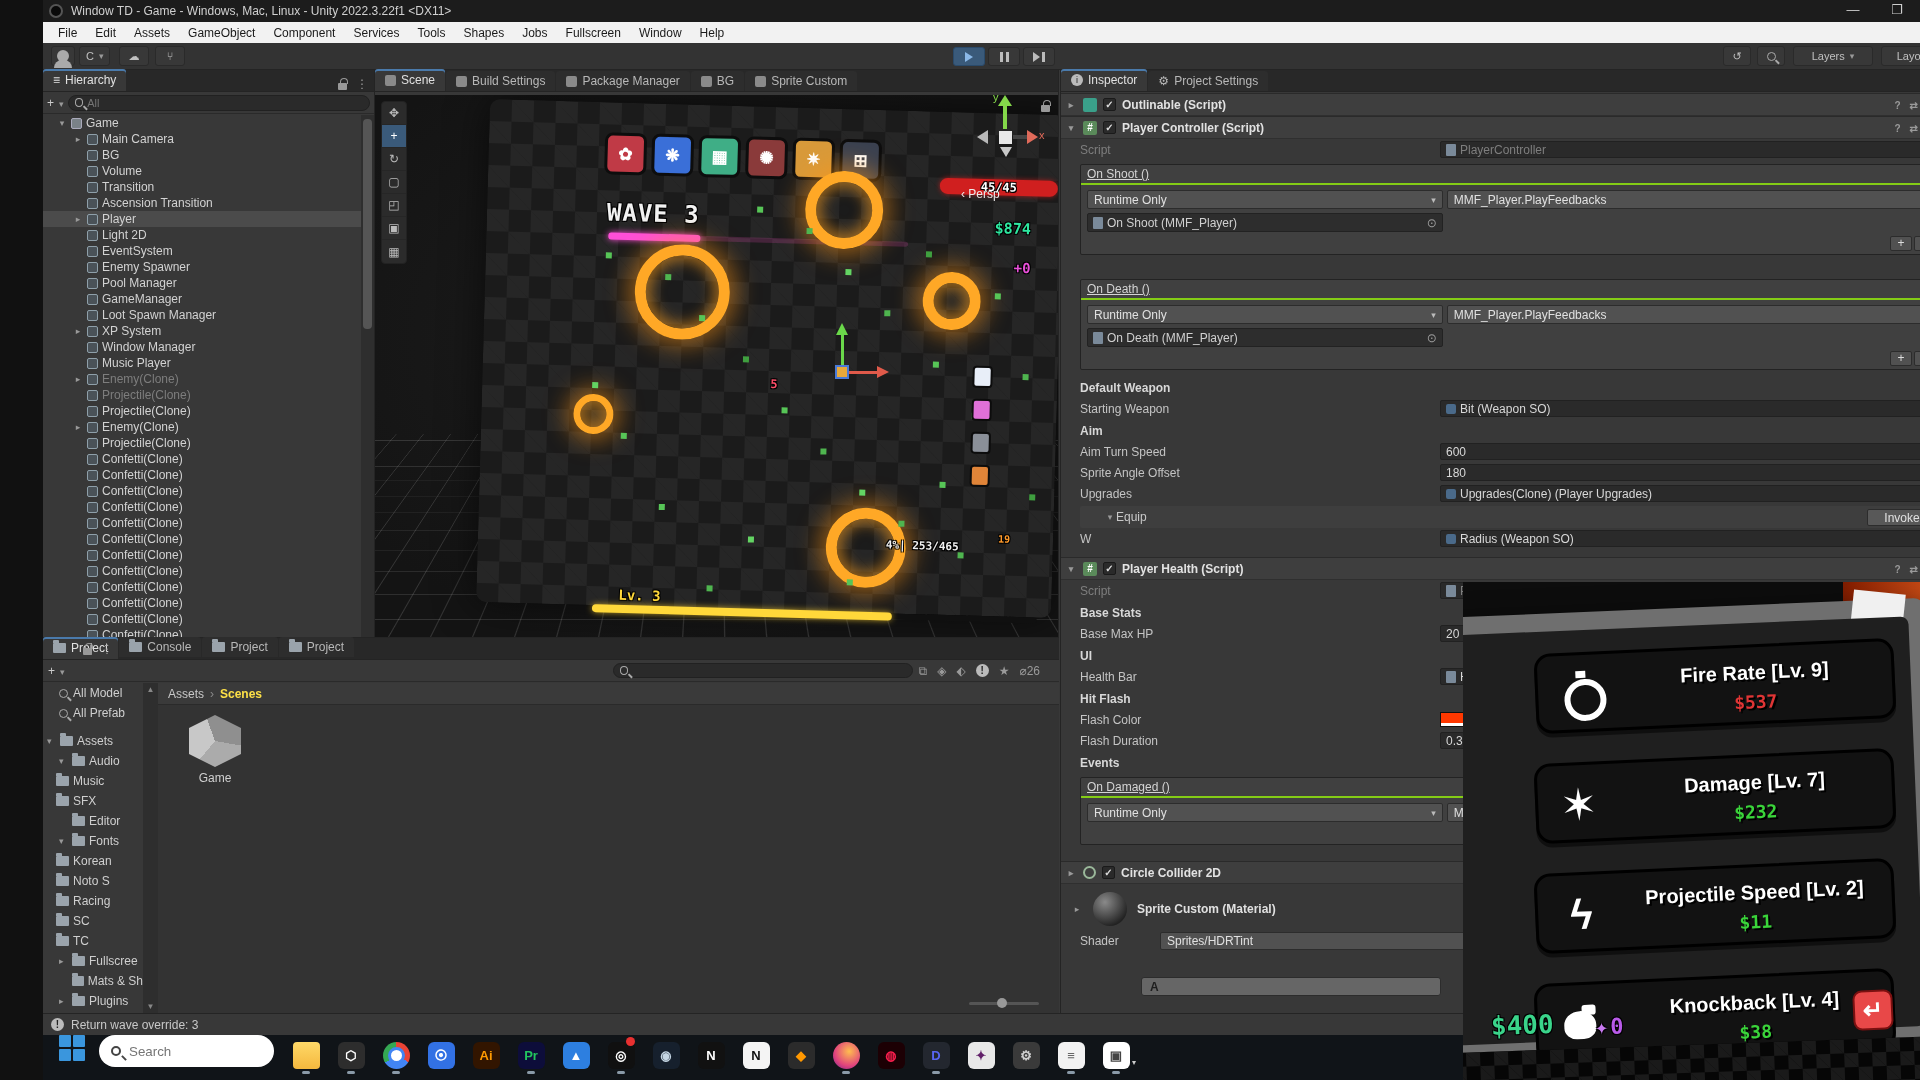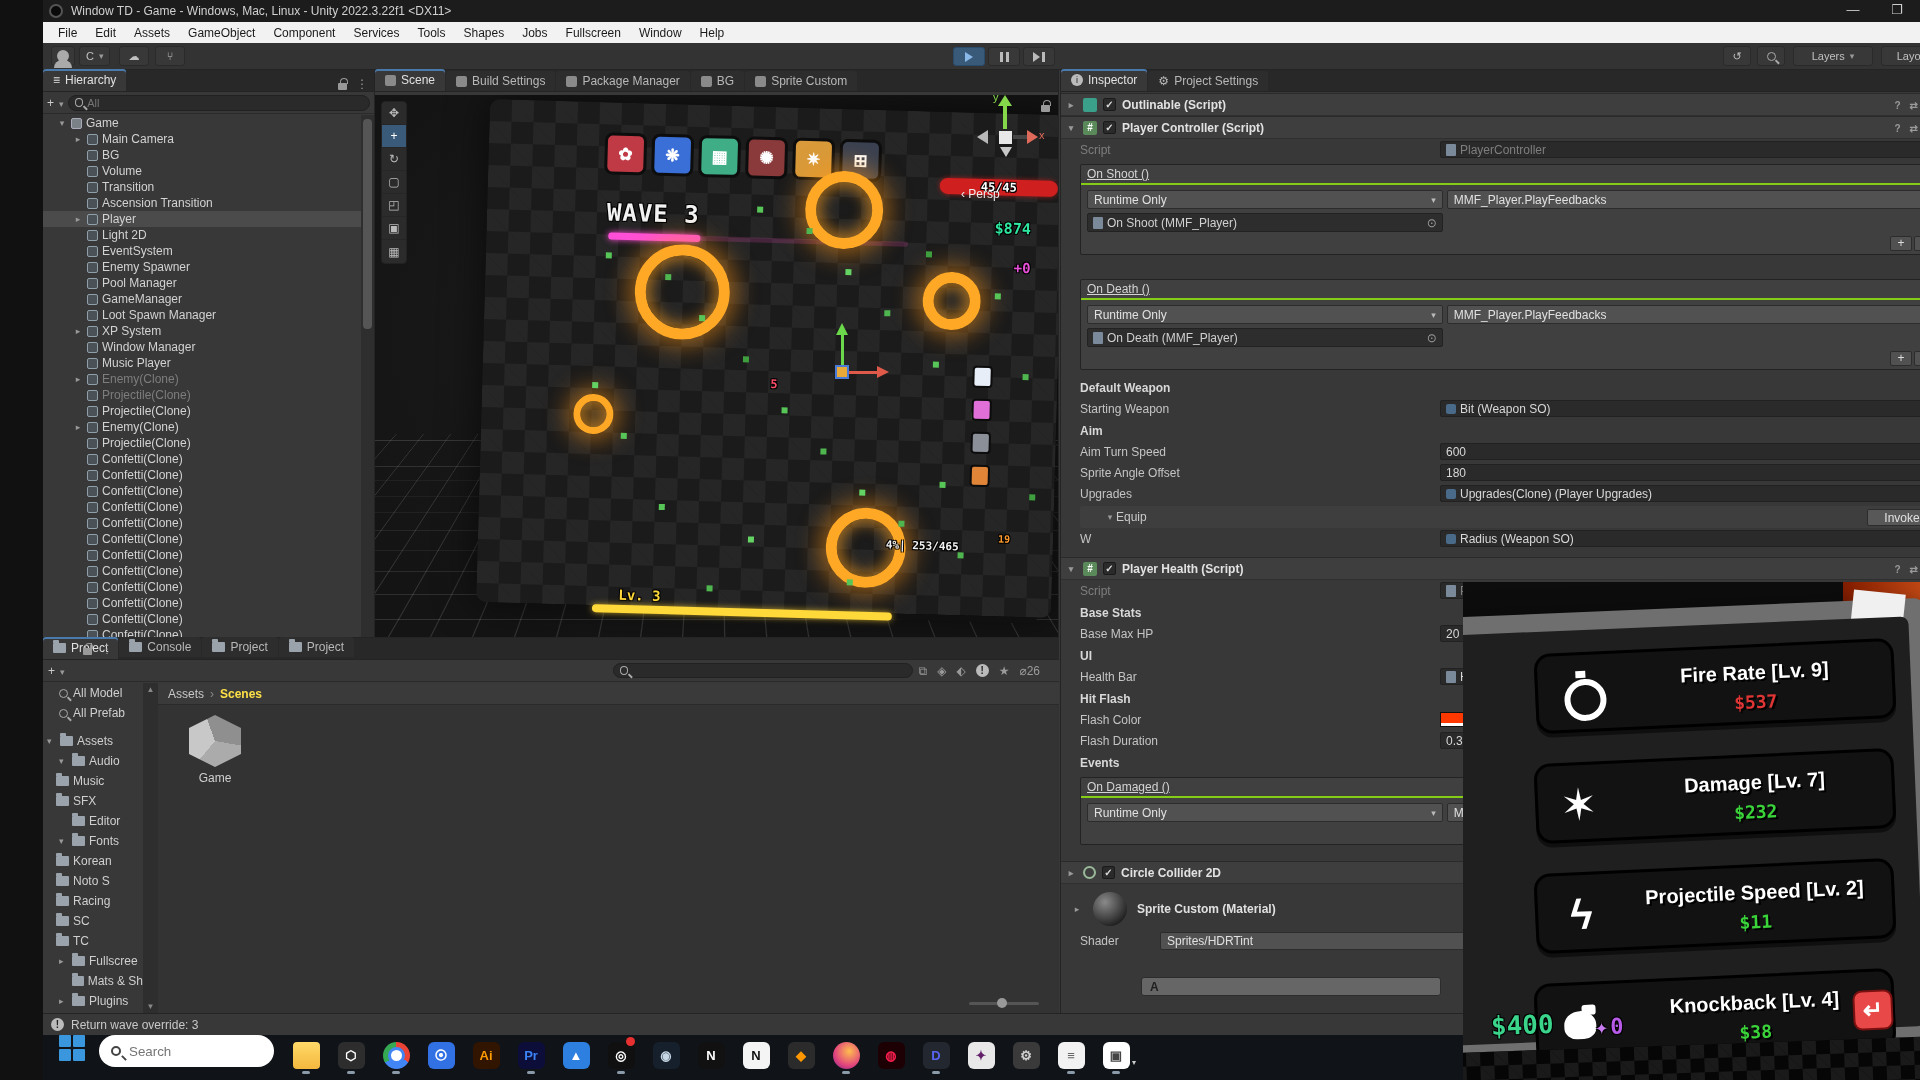--- a/index.html
+++ b/index.html
@@ -1077,21 +1077,21 @@
           <span class="face" style="background:#3271e4;color:#ffffff">⦿</span>
 
           <span class="tcaret"></span>
         </div>
         <div class="tbi" data-icon="illustrator" title="illustrator">
           <span class="face" style="background:#321500;color:#ff9a00">Ai</span>
 
           <span class="tcaret"></span>
         </div>
         <div class="tbi" data-icon="premiere" title="premiere">
-          <span class="face" style="background:#0d0d3a;color:#3b82f6">Pr</span>
+          <span class="face" style="background:#0d0d3a;color:#22c55e">Pr</span>
           <span class="dot" style=""></span>
 
           <span class="tcaret"></span>
         </div>
         <div class="tbi" data-icon="photos" title="photos">
           <span class="face" style="background:#2d7fe0;color:#ffffff">▲</span>
 
           <span class="tcaret"></span>
         </div>
         <div class="tbi" data-icon="obs" title="obs">

